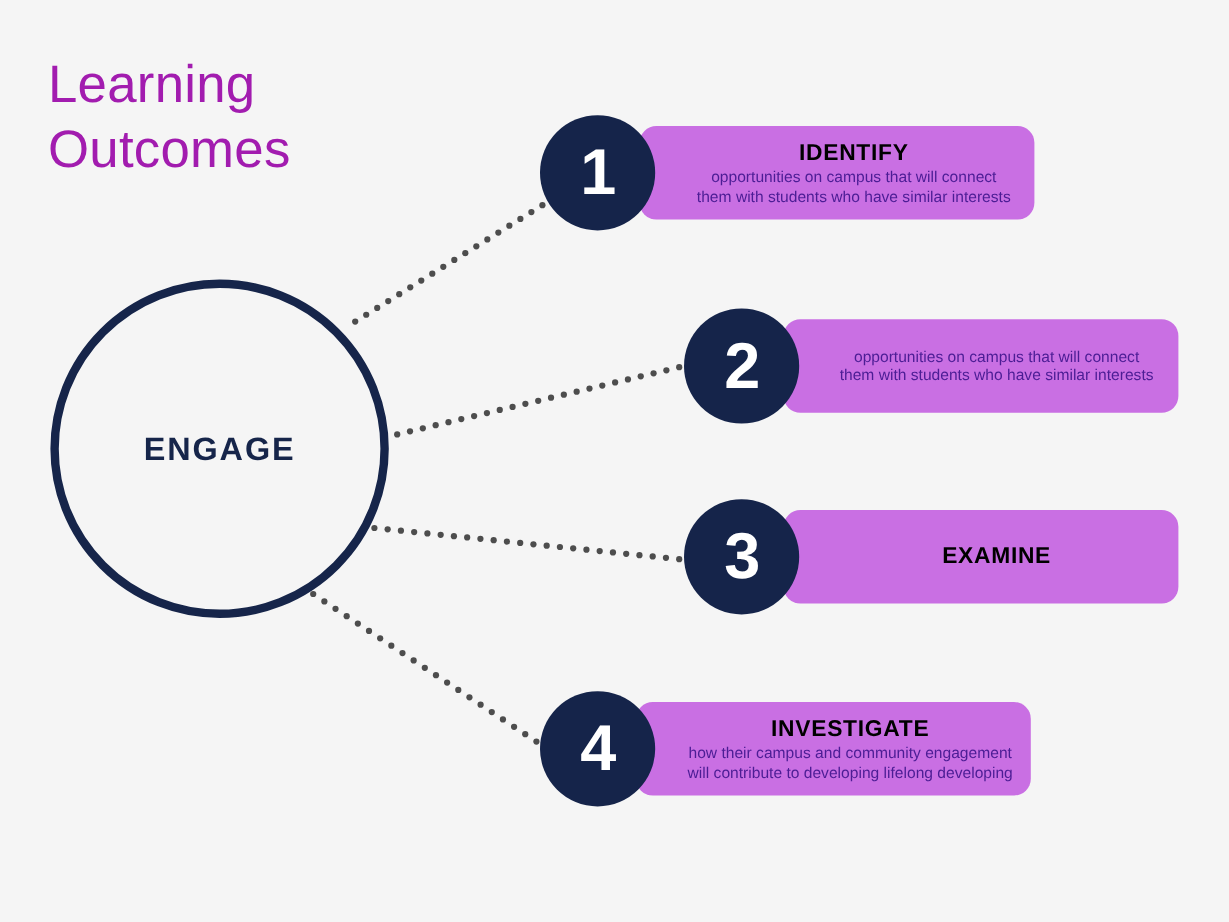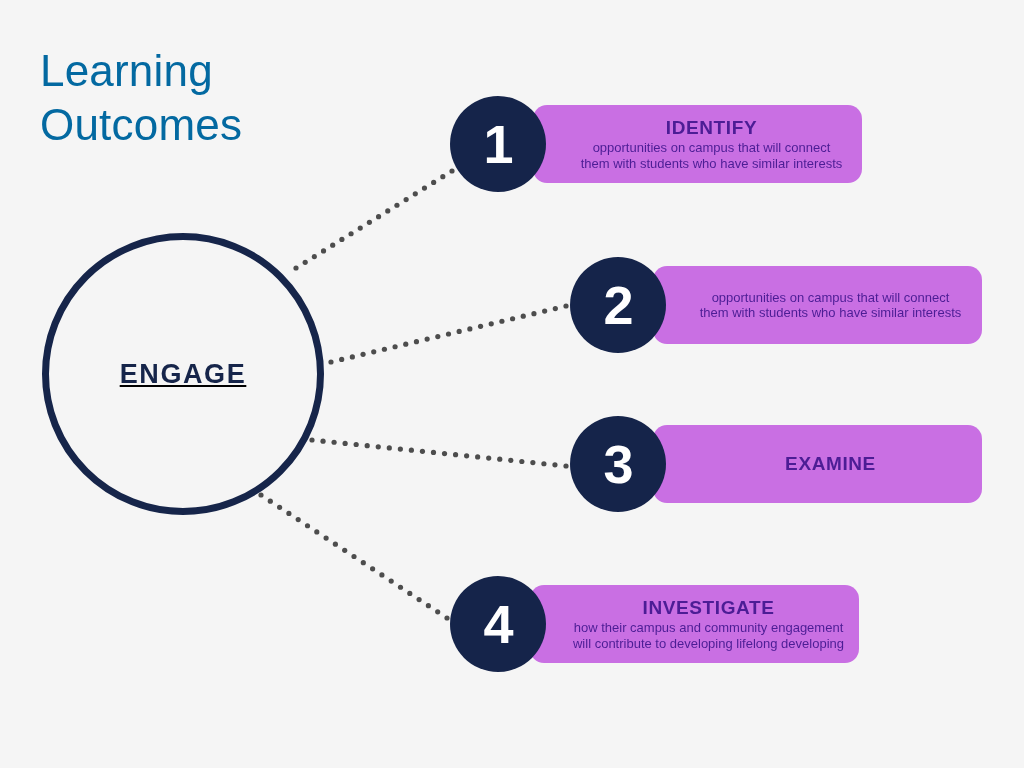--- a/index.html
+++ b/index.html
@@ -19,21 +19,21 @@
     height: 768px;
     background: #f5f5f5;
   }
 
   
   #page-title {
     position: absolute;
     left: 40px;
     top: 44px;
     width: 400px;
-    color: #0369a1;
+    color: #a21caf;
     font-size: 44px;
     line-height: 54px;
     font-weight: 400;
     letter-spacing: 0.2px;
     white-space: pre-line;
   }
 
   
   #connectors {
     position: absolute;
@@ -50,21 +50,20 @@
     top: 233px;
     width: 282px;
     height: 282px;
     box-sizing: border-box;
     border: 7px solid #16254a;
     border-radius: 50%;
     background: #f5f5f5;
     display: flex;
     align-items: center;
     justify-content: center;
-    text-decoration: underline;
   }
   #hub-label {
     color: #16254a;
     font-size: 27px;
     font-weight: 700;
     letter-spacing: 1.6px;
   }
 
   
   .outcome {
@@ -81,21 +80,21 @@
     display: flex;
     flex-direction: column;
     align-items: center;
     justify-content: center;
   }
   .bar-text {
     text-align: center;
     box-sizing: border-box;
   }
   .bar-title {
-    color: #4c1d95;
+    color: #000000;
     font-weight: 700;
     font-size: 19px;
     letter-spacing: 0.6px;
     line-height: 22px;
     margin-bottom: 1px;
   }
   .bar-desc {
     color: #4c1d95;
     font-size: 13px;
     line-height: 15.5px;

